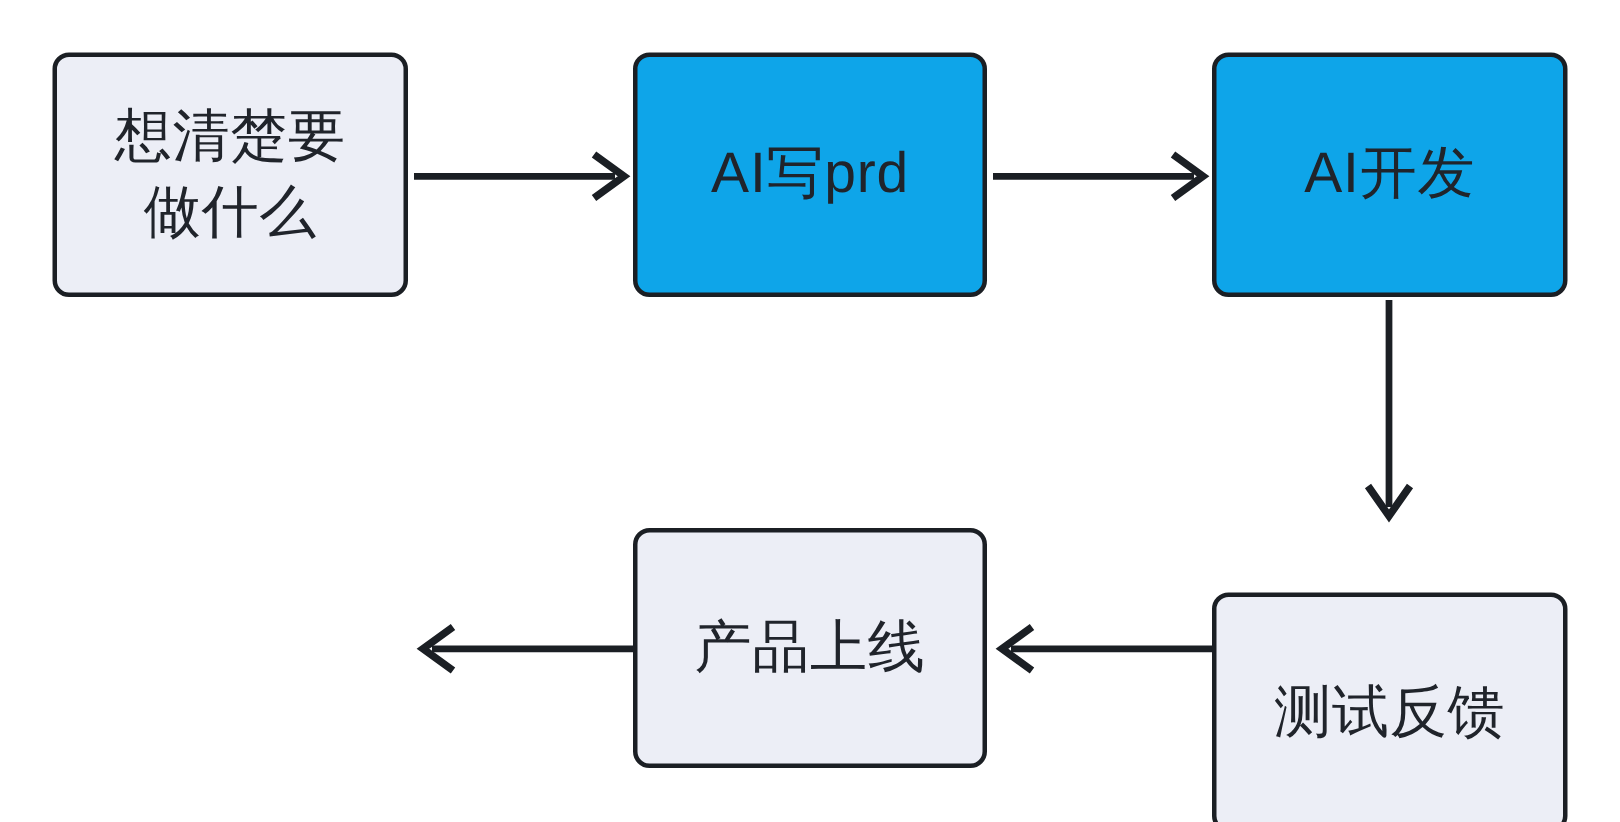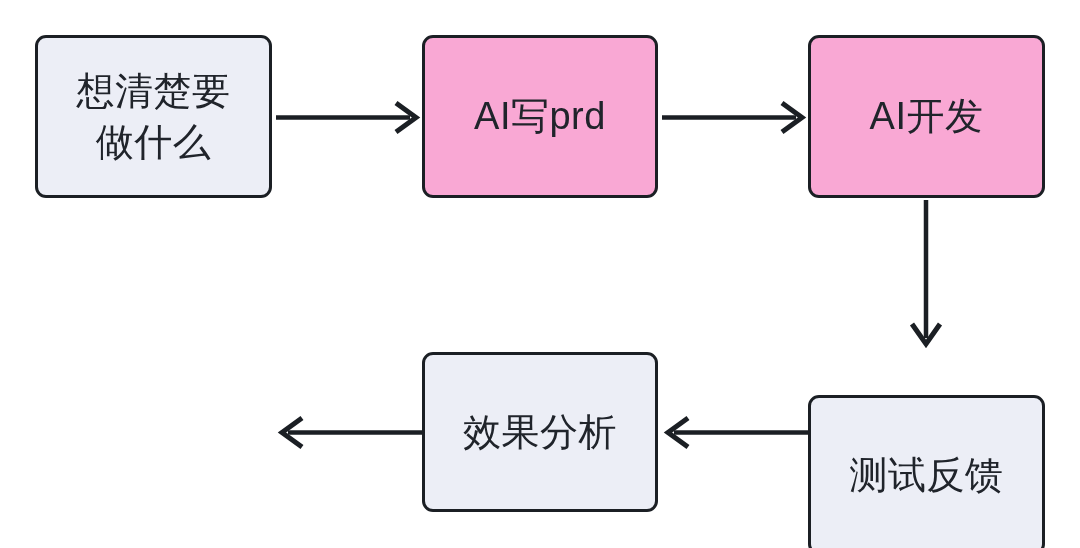--- a/index.html
+++ b/index.html
@@ -32,21 +32,21 @@
   .node .node-label {
     display: block;
     color: #20242b;
     font-size: 38px;
     line-height: 1.32;
     letter-spacing: 0.5px;
     white-space: pre-line;
     font-weight: 400;
   }
   .node.fill-lavender { background: #eceef6; }
-  .node.fill-green    { background: #f9a8d4; }
+  .node.fill-green    { background: #0ea5e9; }
 
   .edge {
     position: absolute;
     pointer-events: none;
   }
   .edge svg { display: block; overflow: visible; }
 </style>
 </head>
 <body>
 
@@ -63,21 +63,21 @@
 
   <div class="node fill-green" style="left:808px; top:35px; width:237px; height:163px;text-align:right;">
     <span class="node-label">AI开发</span>
   </div>
 
   <div class="node fill-lavender" style="left:808px; top:352px; width:237px; height:160px;margin-top:43px;">
     <span class="node-label">测试反馈</span>
   </div>
 
   <div class="node fill-lavender" style="left:422px; top:352px; width:236px; height:160px;">
-    <span class="node-label">效果分析</span>
+    <span class="node-label">产品上线</span>
   </div>
 
 
   <div class="edge" style="left:276px; top:100px; width:146px; height:36px;">
     <svg width="146" height="36" viewBox="0 0 146 36" aria-hidden="true">
       <line x1="0" y1="17.5" x2="134" y2="17.5" stroke="#1b1f24" stroke-width="4.5"></line>
       <polyline points="120,3 140,17.5 120,32" fill="none" stroke="#1b1f24" stroke-width="5" stroke-linecap="butt" stroke-linejoin="miter"></polyline>
     </svg>
   </div>
 

